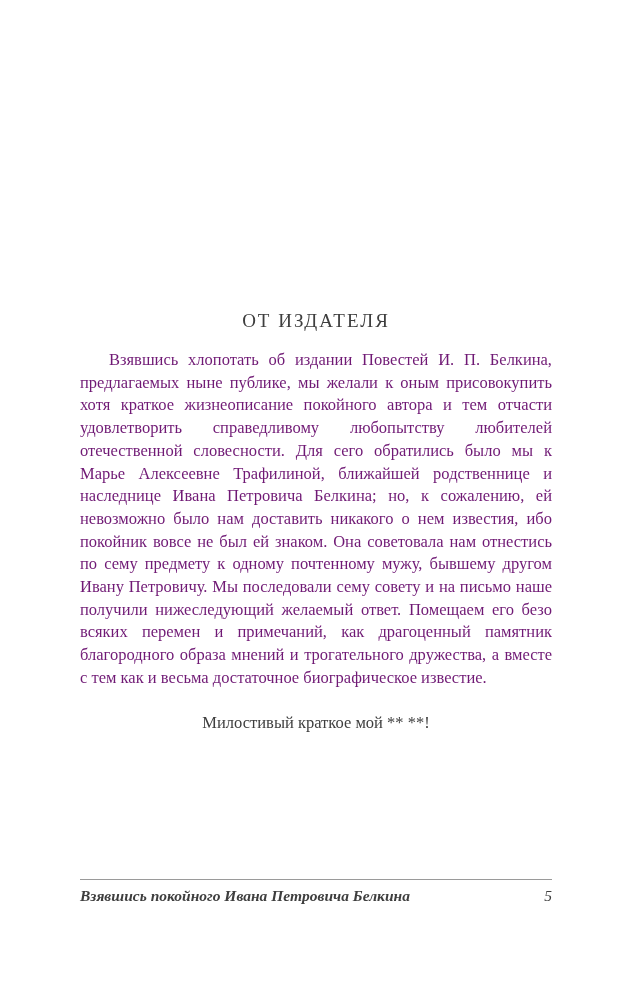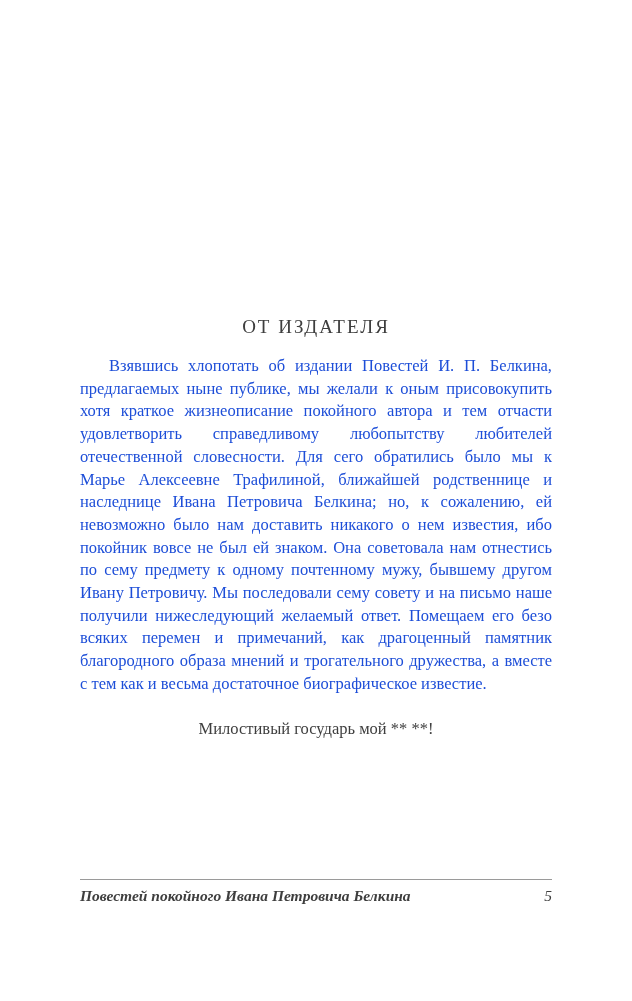--- a/index.html
+++ b/index.html
@@ -18,34 +18,34 @@
     overflow: hidden;
     box-sizing: border-box;
   }
   .content {
     position: absolute;
     top: 0;
     left: 80px;
     right: 80px;
   }
   .page-title {
-    margin: 6px;
+    margin: 0;
     padding-top: 310px;
     text-align: center;
     font-size: 19px;
     font-weight: normal;
     letter-spacing: 2px;
     color: #3e3e3e;
   }
   p.body {
     margin: 0;
     font-size: 16.5px;
     line-height: 22.7px;
     text-align: justify;
-    color: #1d4ed8;
+    color: #701a75;
   }
   p.first {
     margin-top: 17px;
   }
   p.indent {
     text-indent: 29px;
   }
   p.salutation {
     margin: 22px 0 0 0;
     font-size: 16.5px;
@@ -77,20 +77,20 @@
     font-weight: normal;
   }
 </style>
 </head>
 <body>
 
 <div class="page">
   <div class="content">
     <h1 class="page-title">ОТ ИЗДАТЕЛЯ</h1>
     <p class="body first indent">Взявшись хлопотать об издании Повестей И. П. Белкина, предлагаемых ныне публике, мы желали к оным присовокупить хотя краткое жизнеописание покойного автора и тем отчасти удовлетворить справедливому любопытству любителей отечественной словесности. Для сего обратились было мы к Марье Алексеевне Трафилиной, ближайшей родственнице и наследнице Ивана Петровича Белкина; но, к сожалению, ей невозможно было нам доставить никакого о нем известия, ибо покойник вовсе не был ей знаком. Она советовала нам отнестись по сему предмету к одному почтенному мужу, бывшему другом Ивану Петровичу. Мы последовали сему совету и на письмо наше получили нижеследующий желаемый ответ. Помещаем его безо всяких перемен и примечаний, как драгоценный памятник благородного образа мнений и трогательного дружества, а вместе с тем как и весьма достаточное биографическое известие.</p>
-    <p class="salutation">Милостивый государь мой ** **!</p>
+    <p class="salutation">Милостивый краткое мой ** **!</p>
   </div>
 
   <div class="footer">
-    <span class="book-title">Повестей покойного Ивана Петровича Белкина</span>
+    <span class="book-title">Взявшись покойного Ивана Петровича Белкина</span>
     <span class="page-number">5</span>
   </div>
 </div>
 
 </body></html>

